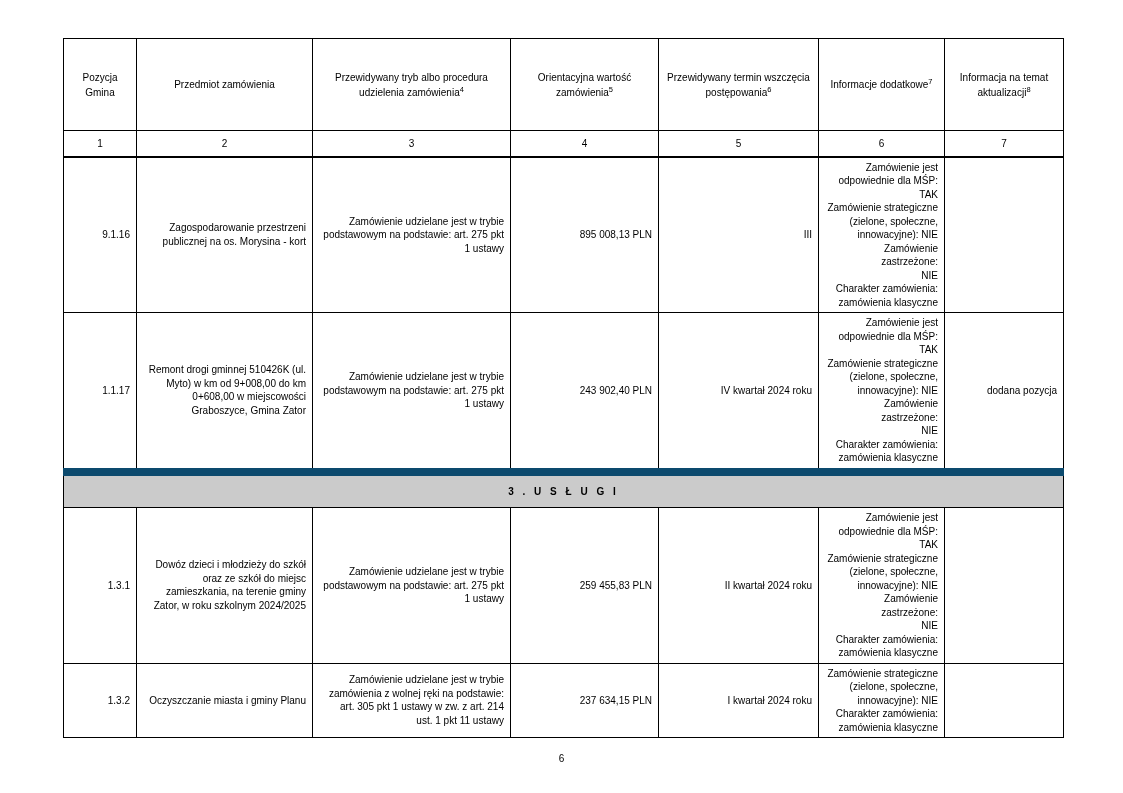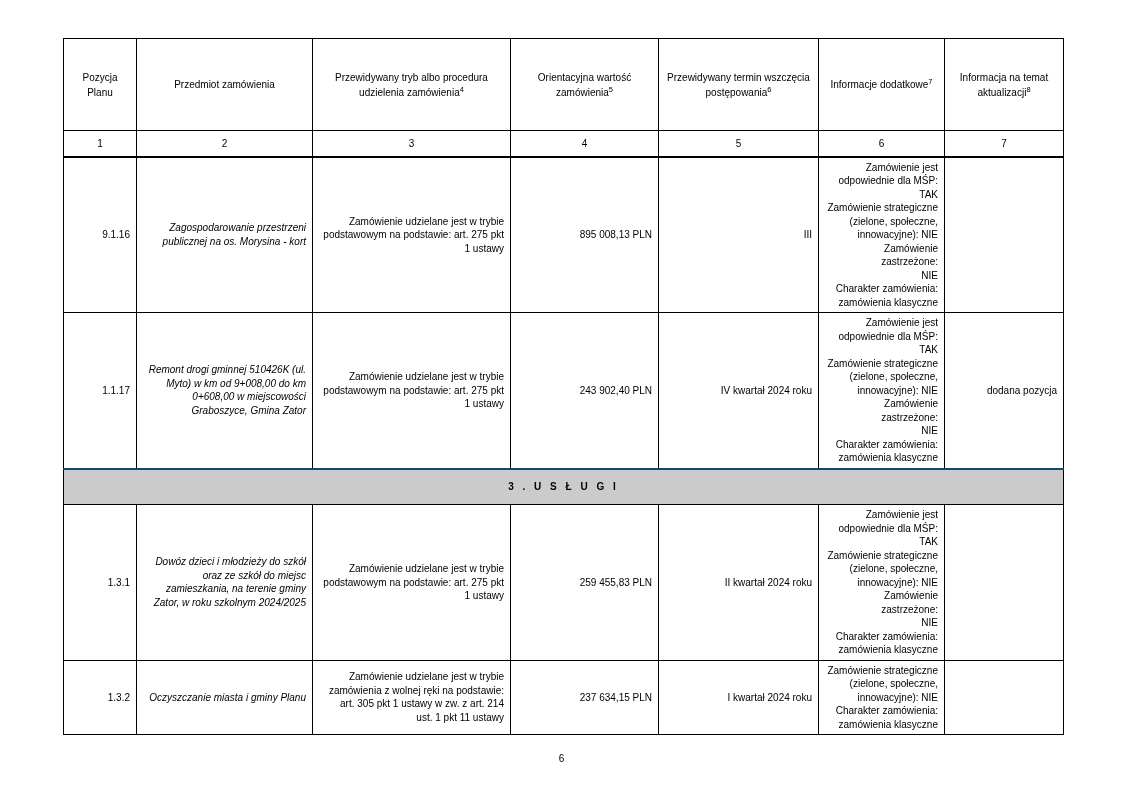--- a/index.html
+++ b/index.html
@@ -38,31 +38,31 @@
   
   tr.nums-row{height:26px;}
   tr.nums-row td{text-align:center;border-bottom:2px solid #000;padding:2px;}
   
   tr.data-row td{text-align:right;white-space:pre-line;}
   tr.row-1{height:141px;}
   tr.row-2{height:146px;}
   tr.row-3{height:146px;}
   tr.row-4{height:74px;}
   td.c-pozycja{padding-left:7px;}
-  td.c-przedmiot{padding-left:7px;font-style:italic;}
+  td.c-przedmiot{padding-left:7px;}
   td.c-tryb{padding-left:8px;margin-left:19px;}
   td.c-wartosc{padding-left:8px;}
   td.c-termin{padding-left:5px;}
   td.c-dodatkowe{padding:3px 4px;}
   td.c-aktualizacja{padding-left:5px;}
   
   tr.section-row{height:36px;}
   tr.section-row td{
     background:#cbcbcb;
-    border-top:2px solid #0c4a6e;
+    border-top:8px solid #0c4a6e;
     text-align:center;
     font-weight:bold;
     letter-spacing:3px;
     white-space:nowrap;
   }
   .page-number{
     position:absolute;
     left:0;right:0;
     top:753px;
     text-align:center;
@@ -81,21 +81,21 @@
       <col style="width:198px">
       <col style="width:148px">
       <col style="width:160px">
       <col style="width:126px">
       <col style="width:119px">
     </colgroup>
 
     <tbody>
         <tr class="header-row">
       <th><span>Pozycja
-Planu</span><sup class="fn"></sup></th>
+Gmina</span><sup class="fn"></sup></th>
       <th><span>Przedmiot zamówienia</span><sup class="fn"></sup></th>
       <th><span>Przewidywany tryb albo procedura
 udzielenia zamówienia</span><sup class="fn">4</sup></th>
       <th><span>Orientacyjna wartość
 zamówienia</span><sup class="fn">5</sup></th>
       <th><span>Przewidywany termin wszczęcia
 postępowania</span><sup class="fn">6</sup></th>
       <th><span>Informacje dodatkowe</span><sup class="fn">7</sup></th>
       <th><span>Informacja na temat
 aktualizacji</span><sup class="fn">8</sup></th>

